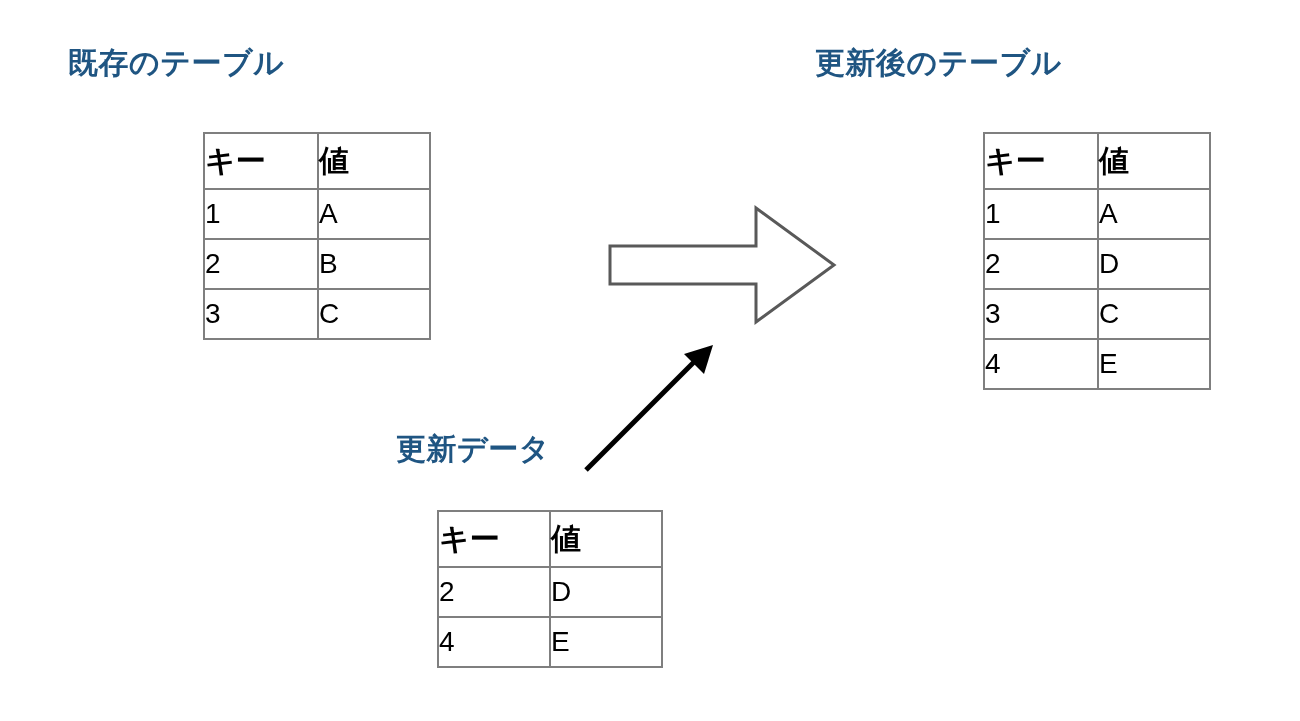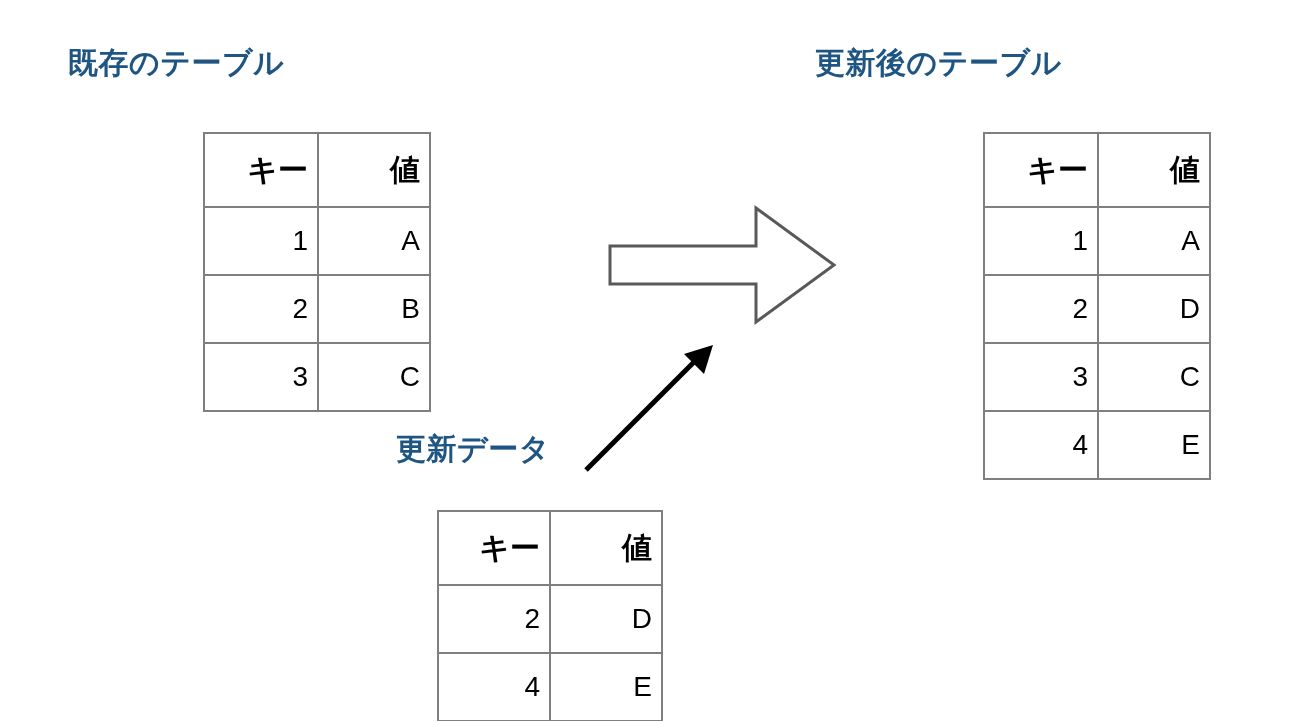--- a/index.html
+++ b/index.html
@@ -37,24 +37,24 @@
   
   .kv-table {
     position: absolute;
     border-collapse: collapse;
     table-layout: fixed;
     background: #ffffff;
   }
   .kv-table td,
   .kv-table th {
     border: 2px solid #7f7f7f;
-    text-align: right;
+    text-align: left;
     vertical-align: middle;
     color: #000000;
-    padding: 9px;
+    padding: 0;
     background: #ffffff;
   }
   .kv-table th {
     font-weight: bold;
     font-size: 30px;
     height: 54px;
   }
   .kv-table td {
     font-weight: normal;
     font-size: 28px;

